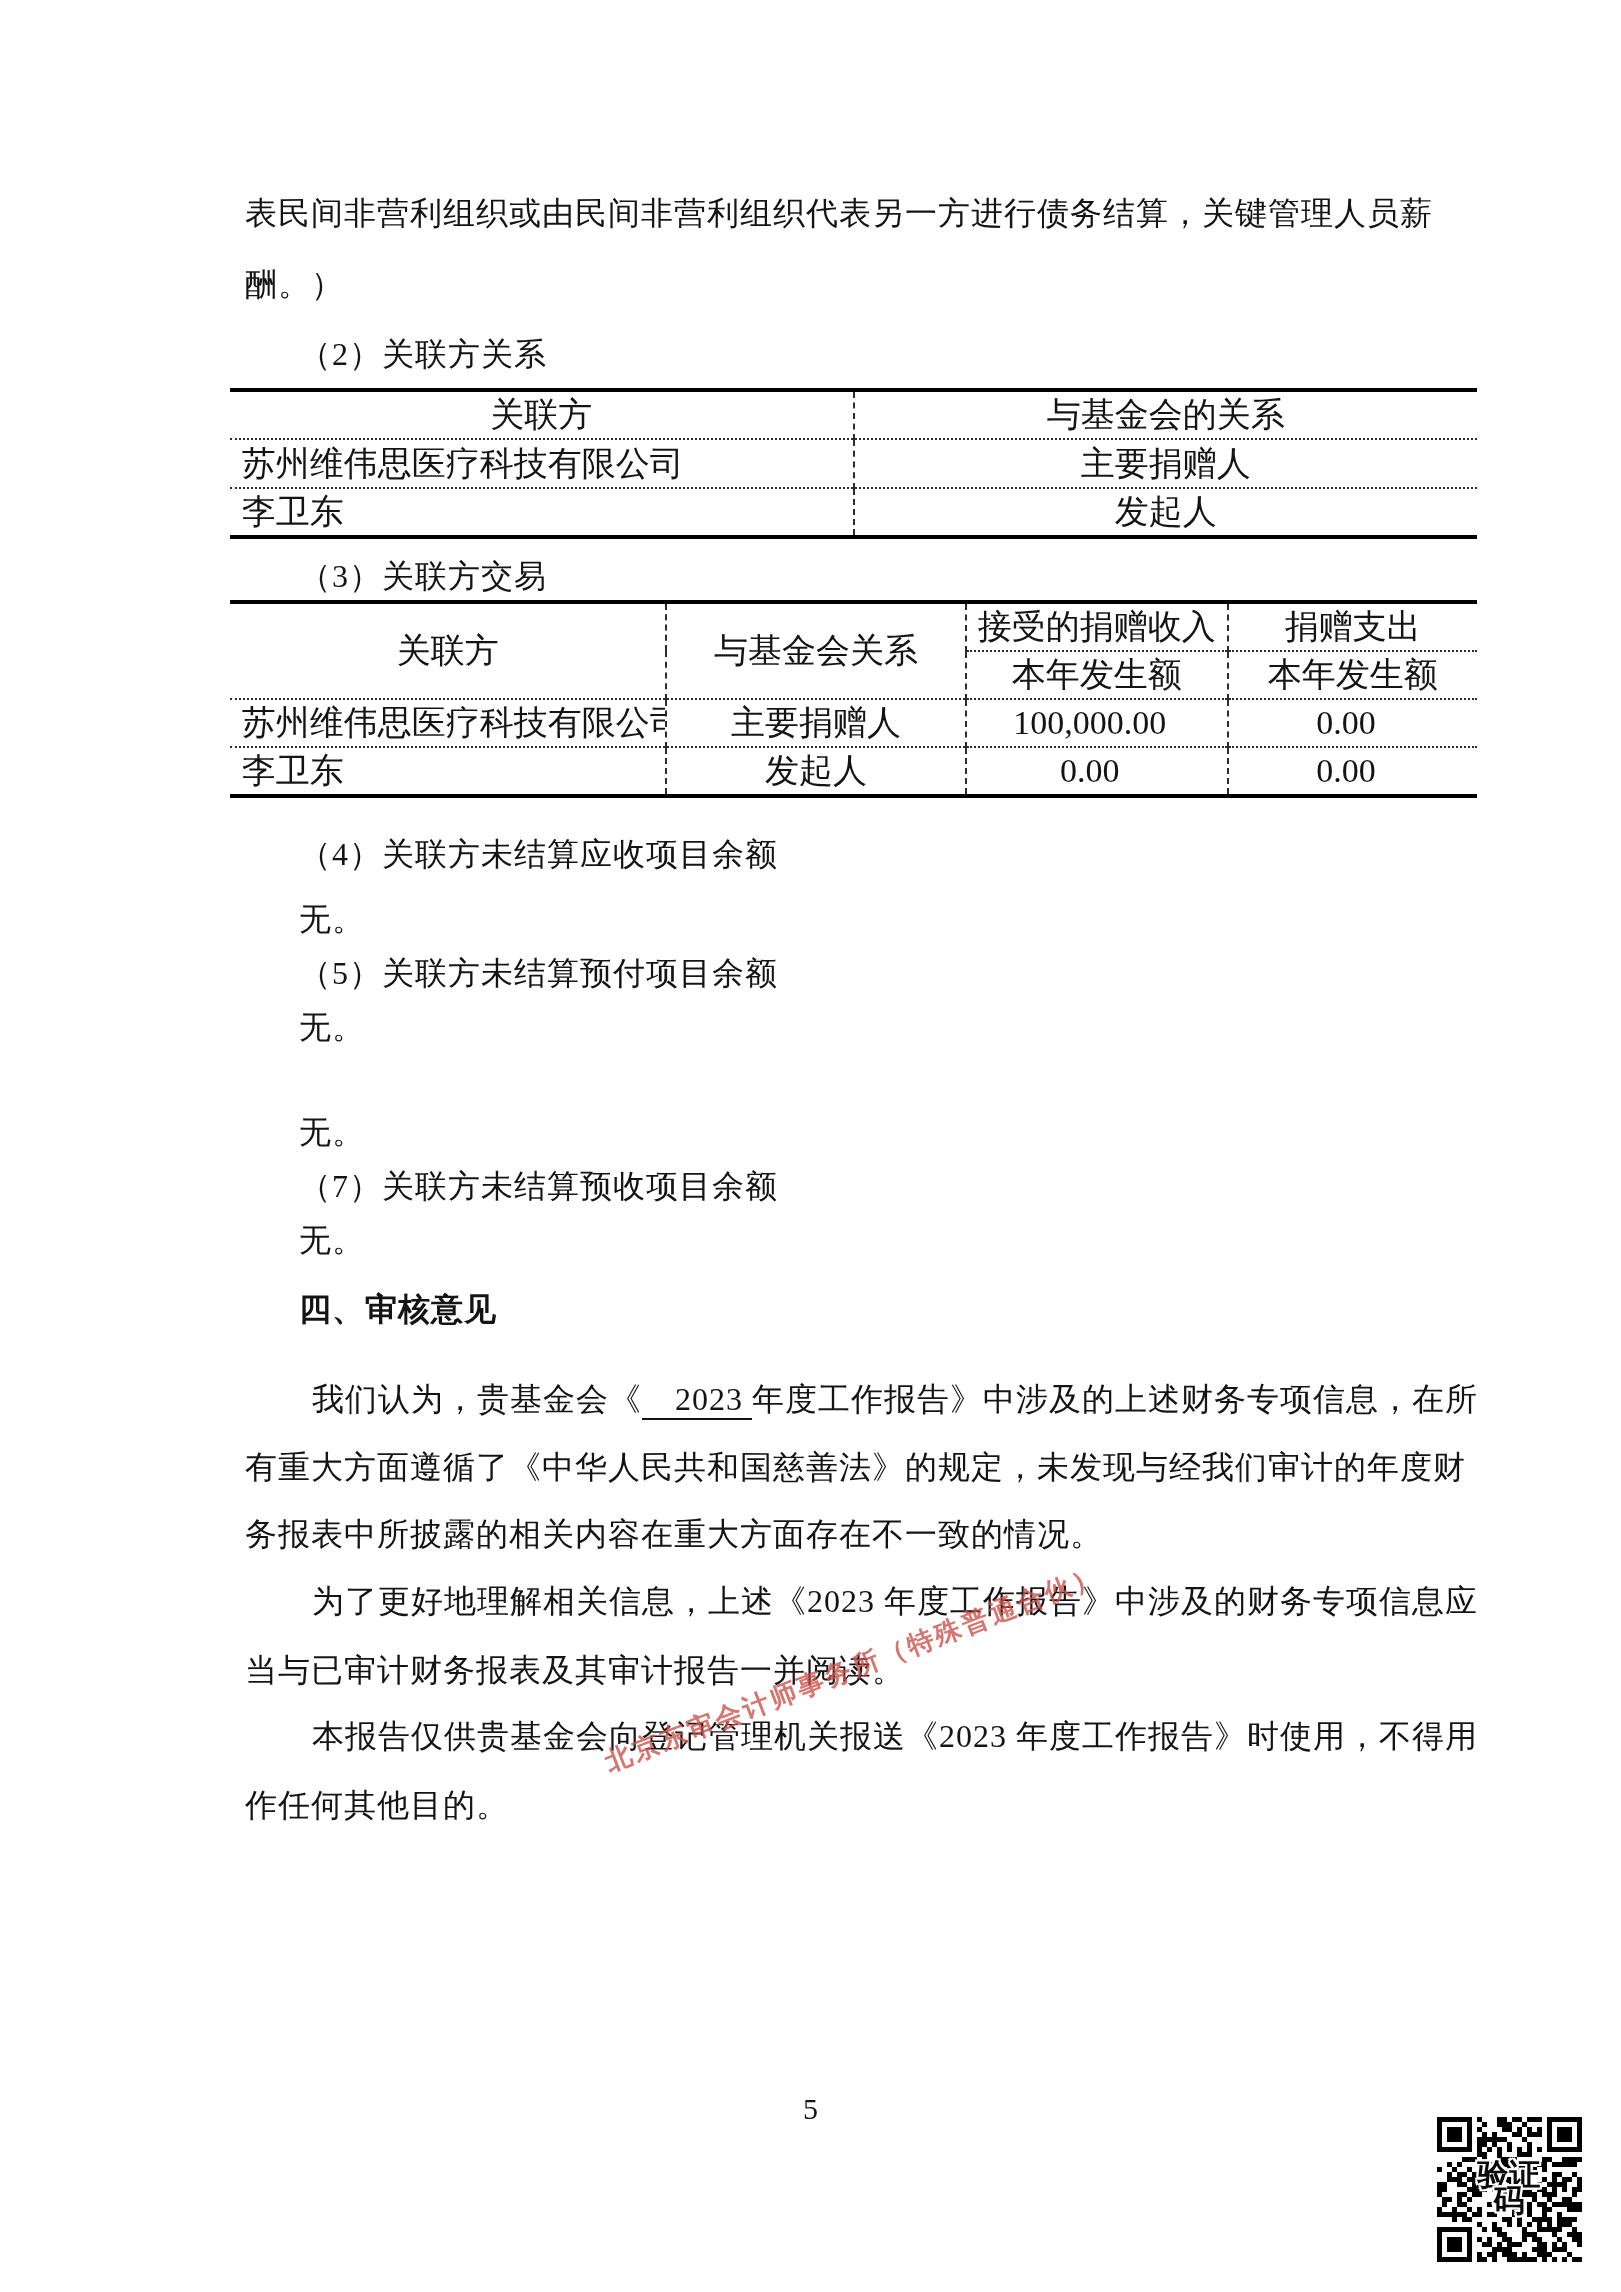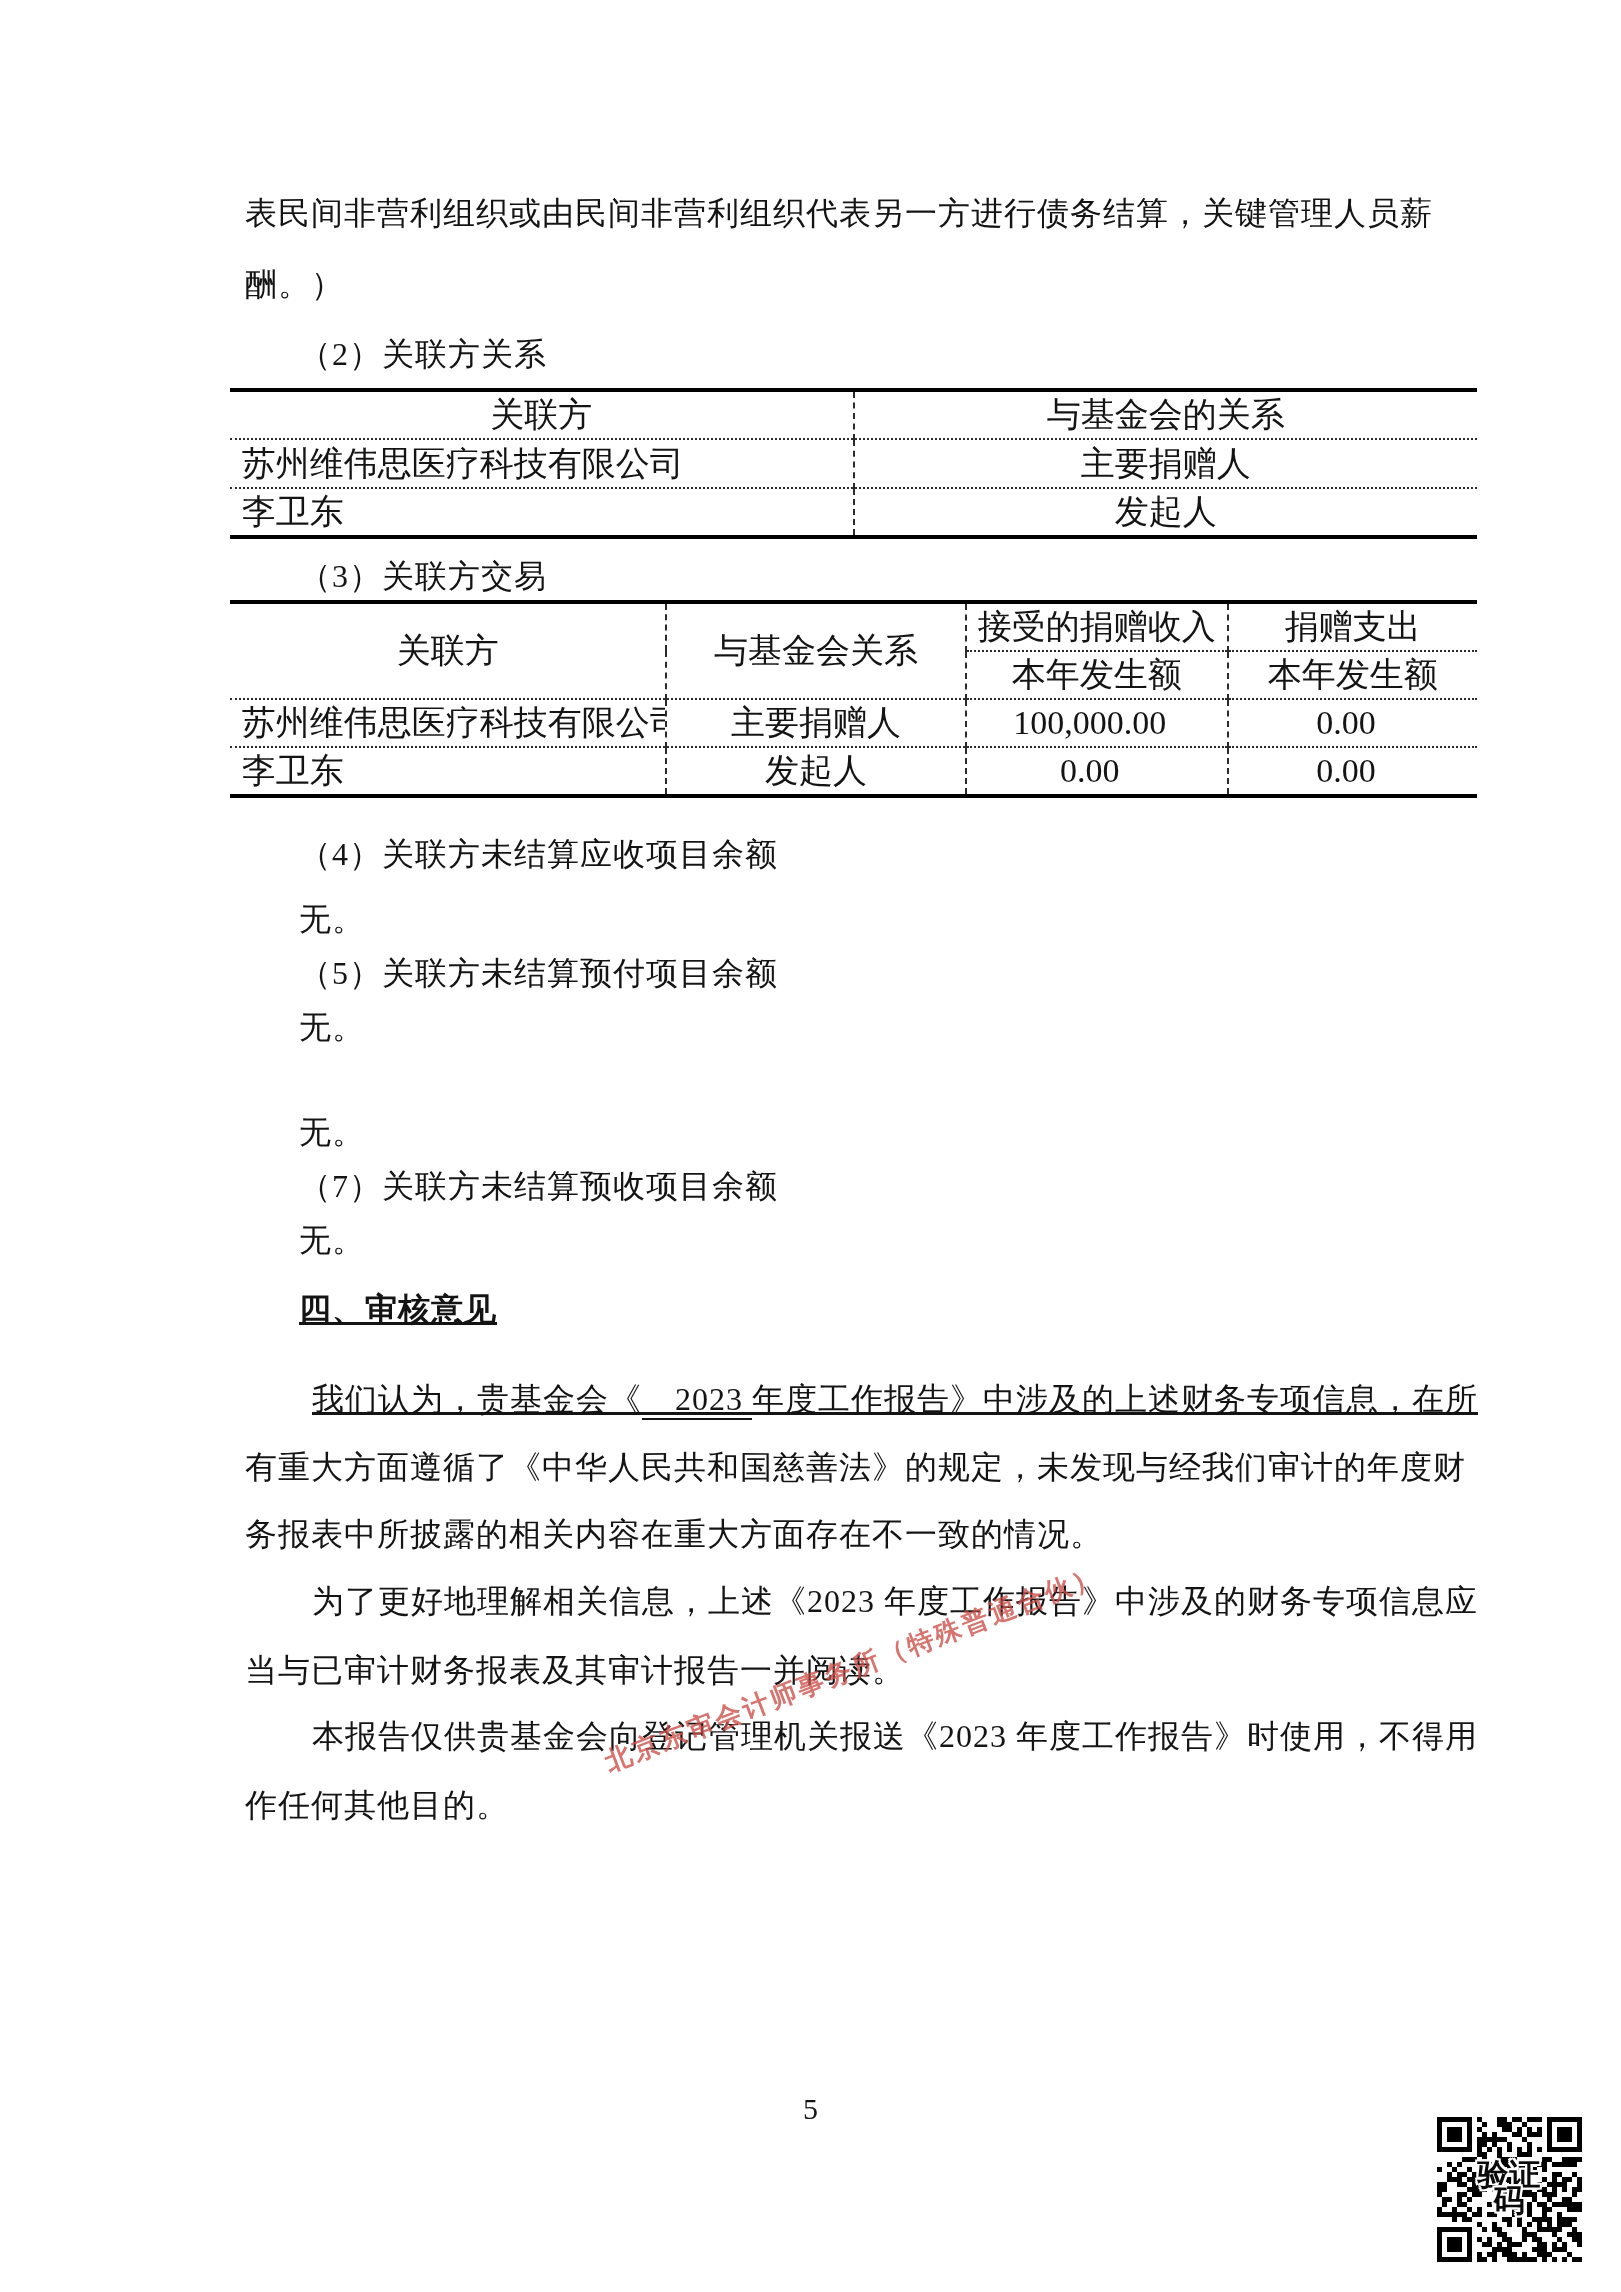--- a/index.html
+++ b/index.html
@@ -13,21 +13,21 @@
   }
   .line{
     position:absolute;
     left:245px;
     font-size:32px;
     line-height:43px;
     letter-spacing:1px;
     white-space:pre;
   }
   .indent{left:299px;}
-  .bold{font-weight:bold;text-decoration:underline;}
+  .bold{font-weight:bold;}
   .ul{border-bottom:2.9px solid #141414;padding-bottom:1px;}
   
   table.t{
     position:absolute;
     left:230px;
     width:1247px;
     border-collapse:collapse;
     table-layout:fixed;
     font-size:34px;
     border-top:4.9px solid #000;
@@ -162,21 +162,21 @@
   <div class="line indent" style="top:833px;">（4）关联方未结算应收项目余额</div>
   <div class="line indent" style="top:898px;">无。</div>
   <div class="line indent" style="top:952px;">（5）关联方未结算预付项目余额</div>
   <div class="line indent" style="top:1006px;">无。</div>
   <div class="line indent" style="top:1111px;">无。</div>
   <div class="line indent" style="top:1165px;">（7）关联方未结算预收项目余额</div>
   <div class="line indent" style="top:1219px;">无。</div>
 
   <div class="line indent bold" style="top:1288px;">四、审核意见</div>
 
-  <div class="line" style="top:1378px;left:312px;text-decoration:underline;"><span>我们认为，贵基金会《</span><span class="ul">　2023 </span><span>年度工作报告》中涉及的上述财务专项信息，在所</span></div>
+  <div class="line" style="top:1378px;left:312px;"><span>我们认为，贵基金会《</span><span class="ul">　2023 </span><span>年度工作报告》中涉及的上述财务专项信息，在所</span></div>
   <div class="line" style="top:1513px;">务报表中所披露的相关内容在重大方面存在不一致的情况。</div>
   <div class="line" style="top:1446px;">有重大方面遵循了《中华人民共和国慈善法》的规定，未发现与经我们审计的年度财</div>
 
   <div class="line" style="top:1580px;left:312px;">为了更好地理解相关信息，上述《2023 年度工作报告》中涉及的财务专项信息应</div>
   <div class="line" style="top:1649px;">当与已审计财务报表及其审计报告一并阅读。</div>
 
   <div class="line" style="top:1715px;left:312px;">本报告仅供贵基金会向登记管理机关报送《2023 年度工作报告》时使用，不得用</div>
   <div class="line" style="top:1784px;">作任何其他目的。</div>
 
   <div class="wm">北京东审会计师事务所（特殊普通合伙）</div>

